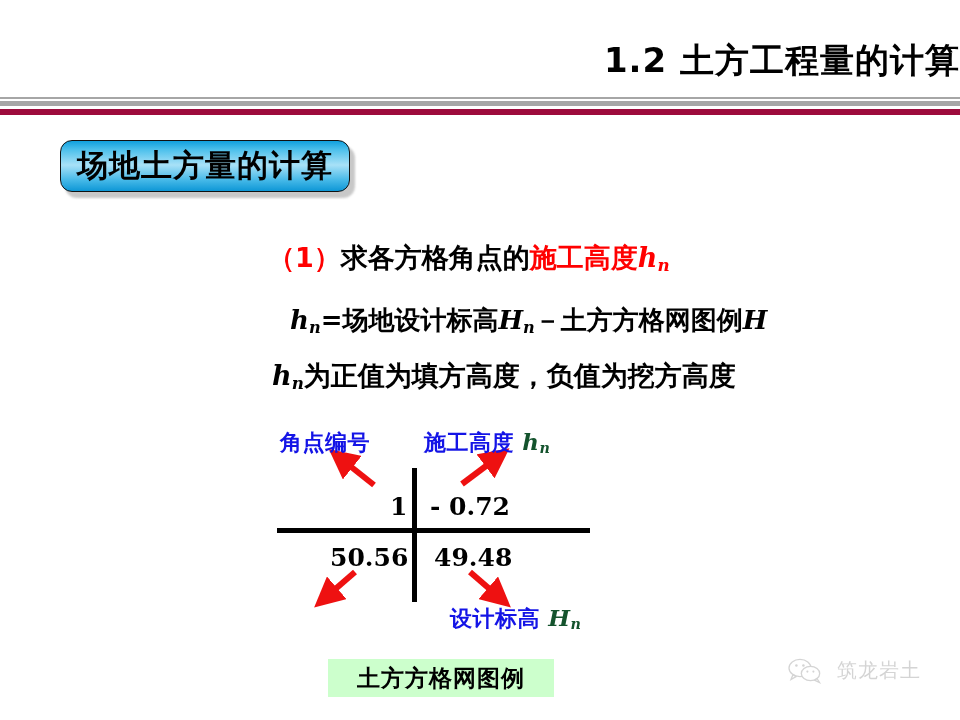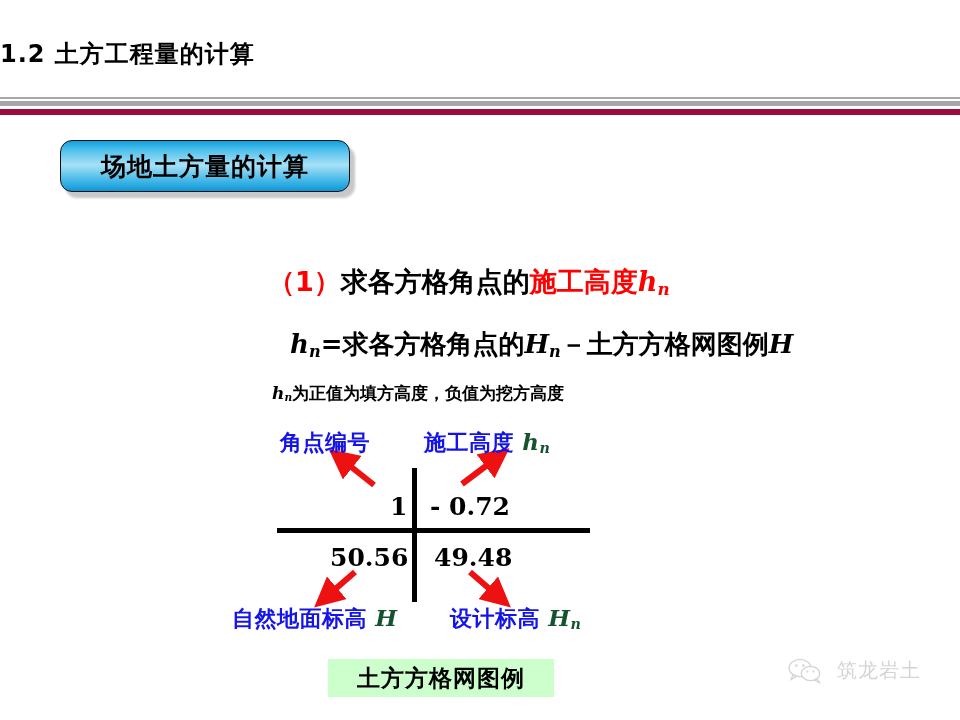--- a/index.html
+++ b/index.html
@@ -21,23 +21,23 @@
     height: 720px;
     background: #ffffff;
   }
 
   
   .title {
     position: absolute;
     left: 0;
     top: 38px;
     width: 960px;
-    text-align: left;
-    font-family: "DejaVu Sans", "Liberation Sans", sans-serif;
-    font-size: 24px;
+    text-align: right;
+    font-family: "DejaVu Sans", "Liberation Sans", sans-serif;
+    font-size: 34px;
     font-weight: 700;
     color: #000000;
     letter-spacing: 1px;
     white-space: nowrap;
   }
 
   
   .rule-gray-thin {
     position: absolute;
     left: 0;
@@ -96,50 +96,49 @@
                 #4fc1ec 18%,
                 #a8e1f7 48%,
                 #46b9e8 78%,
                 #0e97d6 100%);
     display: flex;
     align-items: center;
     justify-content: center;
   }
   .chip-blue span {
     font-family: "DejaVu Sans", "Liberation Sans", sans-serif;
-    font-size: 25px;
+    font-size: 31px;
     font-weight: 700;
     color: #000000;
     letter-spacing: 1px;
     white-space: nowrap;
   }
 
   
   .line {
     position: absolute;
     white-space: nowrap;
     font-family: "DejaVu Sans", "Liberation Sans", sans-serif;
     font-weight: 700;
     color: #000000;
-    margin-top: 24px;
   }
   .line-1 {
     left: 268px;
     top: 240px;
     font-size: 27px;
   }
   .line-2 {
     left: 290px;
     top: 303px;
     font-size: 26px;
   }
   .line-3 {
     left: 272px;
     top: 358px;
-    font-size: 17px;
+    font-size: 27px;
   }
   .red { color: #ff0000; }
   .var {
     font-family: "DejaVu Serif", "Liberation Serif", serif;
     font-style: italic;
     font-weight: 700;
   }
   .var sub {
     font-size: .62em;
     font-style: italic;
@@ -251,21 +250,21 @@
     <div class="chip-blue">
       <span>场地土方量的计算</span>
     </div>
   </div>
 
   <div class="line line-1">
     <span class="red">（1）</span><span>求各方格角点的</span><span class="red">施工高度</span><span class="red var"><span>h</span><sub>n</sub></span>
   </div>
 
   <div class="line line-2">
-    <span class="var"><span>h</span><sub>n</sub></span><span>=求各方格角点的</span><span class="var"><span>H</span><sub>n</sub></span><span>－土方方格网图例</span><span class="var">H</span>
+    <span class="var"><span>h</span><sub>n</sub></span><span>=场地设计标高</span><span class="var"><span>H</span><sub>n</sub></span><span>－土方方格网图例</span><span class="var">H</span>
   </div>
 
   <div class="line line-3">
     <span class="var"><span>h</span><sub>n</sub></span><span>为正值为填方高度，负值为挖方高度</span>
   </div>
 
   <svg class="fig" viewBox="0 0 960 720" xmlns="http://www.w3.org/2000/svg">
     <defs>
       <marker id="ah" markerWidth="5" markerHeight="5" refX="2.6" refY="2.5" orient="auto">
         <path d="M0,0 L5,2.5 L0,5 Z" fill="#ee1111"></path>
@@ -278,24 +277,20 @@
 
     <line x1="355" y1="572" x2="325" y2="598" stroke="#ee1111" stroke-width="6" marker-end="url(#ah)"></line>
 
     <line x1="470" y1="572" x2="500" y2="598" stroke="#ee1111" stroke-width="6" marker-end="url(#ah)"></line>
   </svg>
 
   <div class="fig-label lbl-corner-no">角点编号</div>
   <div class="fig-label lbl-constr-h">
     <span>施工高度</span>
     <span class="var"><span>h</span><sub>n</sub></span>
-  </div>
-  <div class="fig-label lbl-natural">
-    <span>自然地面标高</span>
-    <span class="var">H</span>
   </div>
   <div class="fig-label lbl-design">
     <span>设计标高</span>
     <span class="var"><span>H</span><sub>n</sub></span>
   </div>
 
   <div class="cross-v"></div>
   <div class="cross-h"></div>
 
   <div class="cell cell-id">1</div>

